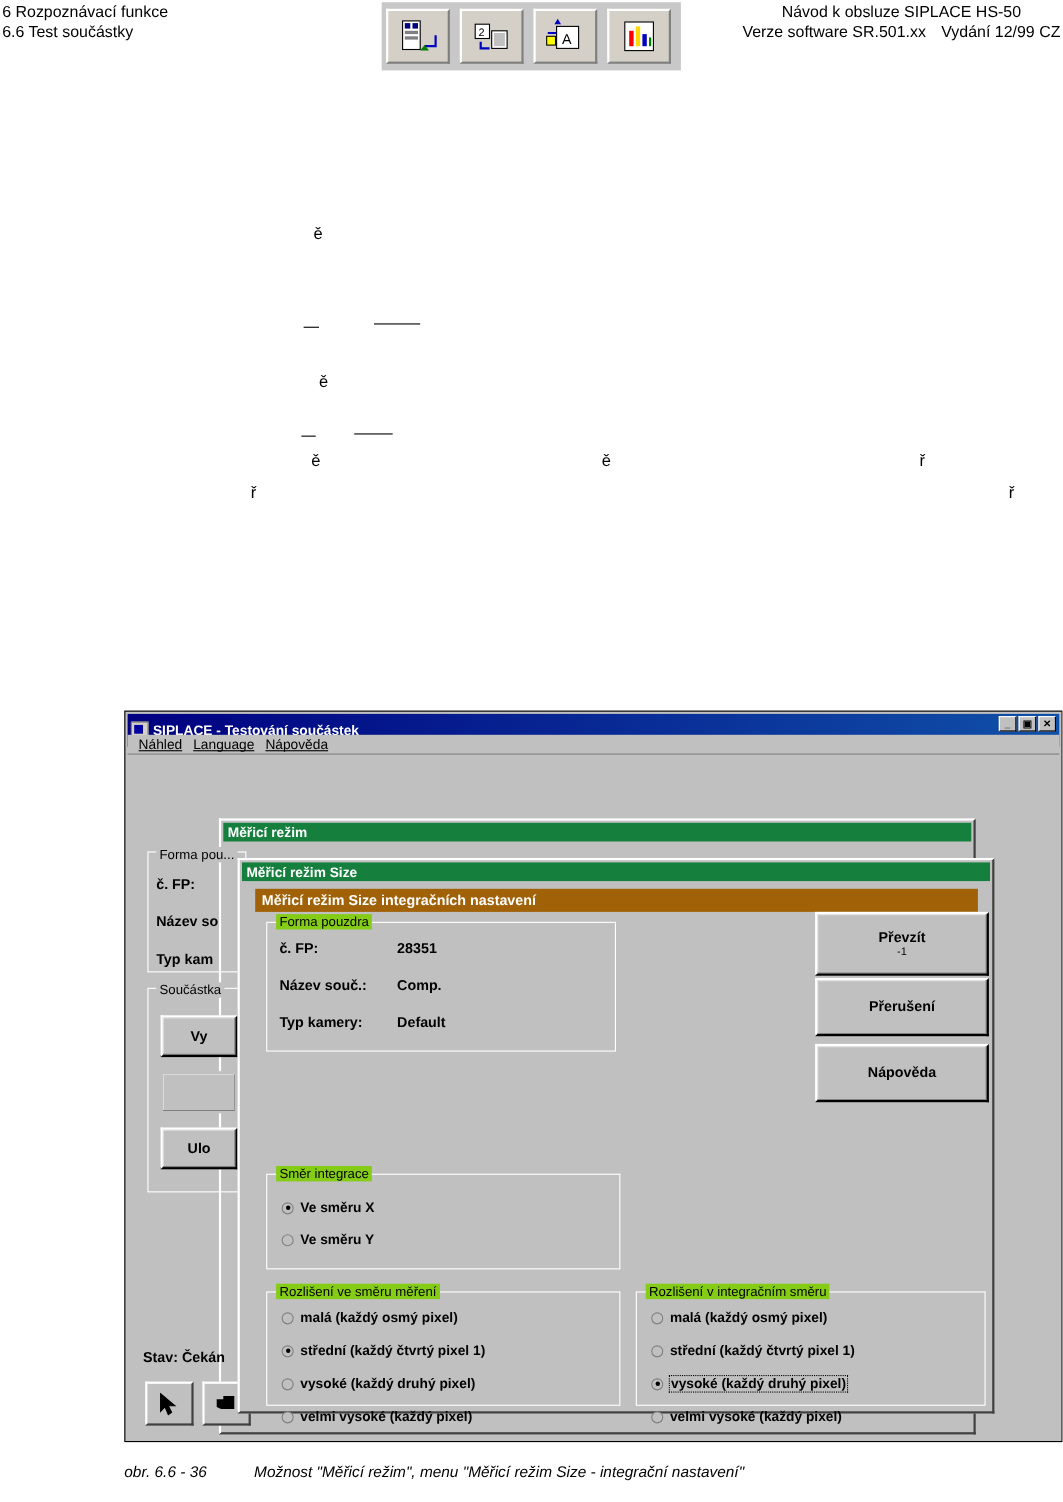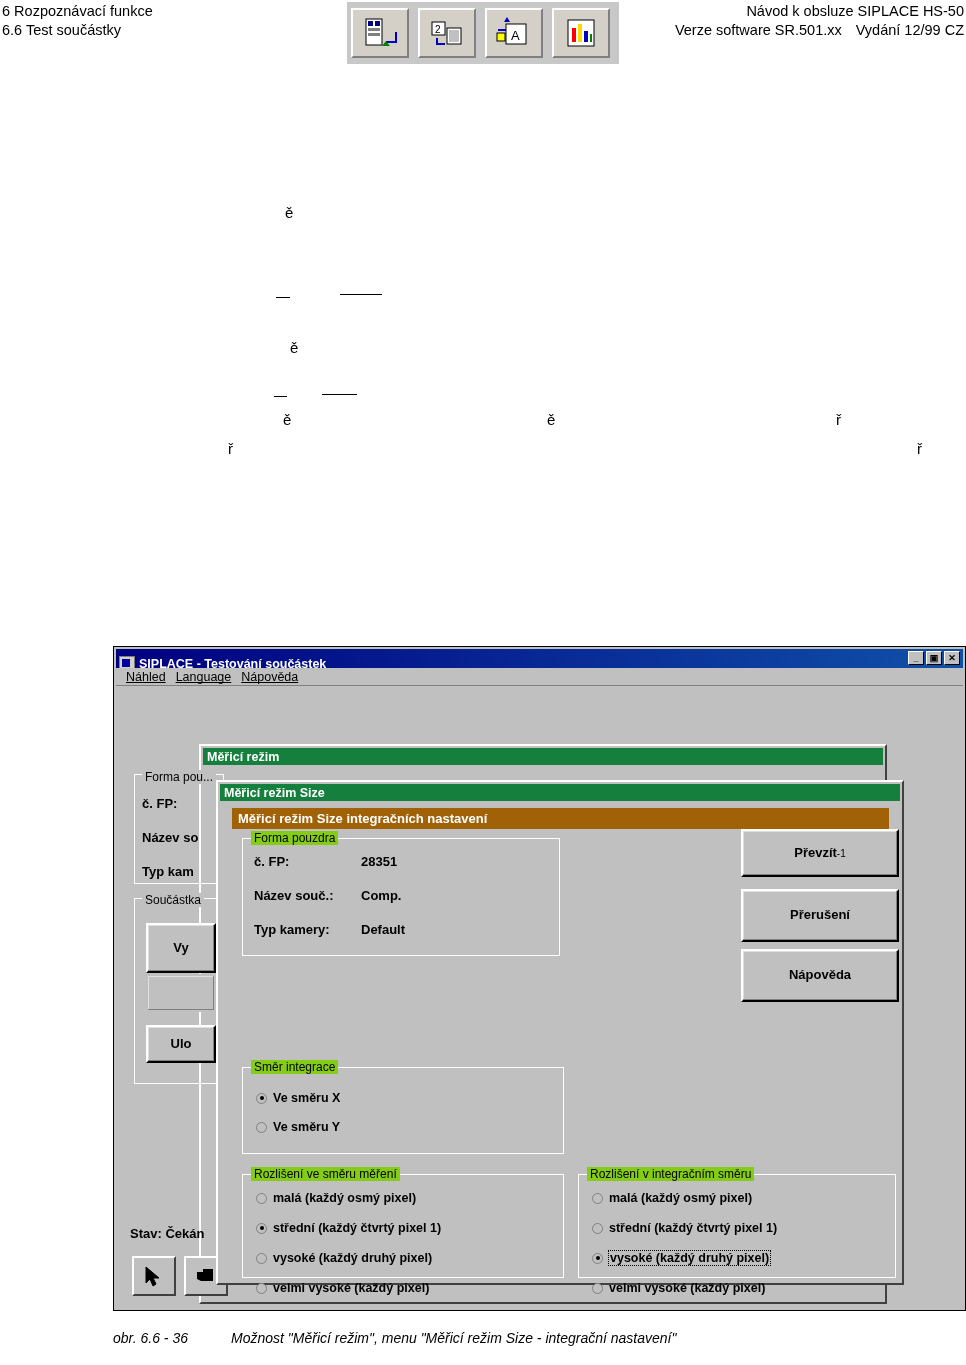--- a/index.html
+++ b/index.html
@@ -27,21 +27,21 @@
     position: absolute;
     left: 2px; top: 2px;
     font-size: 14.5px;
     line-height: 19px;
   }
   .hdr-right {
     position: absolute;
     right: 2px; top: 2px;
     font-size: 14.5px;
     line-height: 19px;
-    text-align: right;
+    text-align: center;
   }
   .hdr-right .line2 span.gap { display:inline-block; width: 14px; }
 
   .icon-strip {
     position: absolute;
     left: 347px; top: 2px;
     width: 272px;
     height: 62px;
     background: #c8c8c8;
     display: flex;
@@ -381,21 +381,21 @@
 
     <div class="bg-box" style="left:18px; top:88px; width:90px; height:110px;"></div>
     <div class="bg-label" style="left:26px; top:84px; background:#c0c0c0; padding:0 3px; font-weight:normal; font-size:12px;">Forma pou...</div>
     <div class="bg-label" style="left:26px; top:110px; width:80px;">č. FP:</div>
     <div class="bg-label" style="left:26px; top:144px; width:80px;">Název so</div>
     <div class="bg-label" style="left:26px; top:178px; width:80px;">Typ kam</div>
 
     <div class="bg-box" style="left:18px; top:212px; width:90px; height:186px;"></div>
     <div class="bg-label" style="left:26px; top:207px; background:#c0c0c0; padding:0 3px; font-weight:normal; font-size:12px;">Součástka</div>
 
-    <div class="btn3d" style="left:30px; top:237px; width:70px; height:50px;">Vy</div>
+    <div class="btn3d" style="left:30px; top:237px; width:70px; height:38px;">Vy</div>
     <div class="btn3d" style="left:30px; top:288px; width:70px; height:38px; border-color:#c0c0c0;"></div>
     <div class="btn3d" style="left:30px; top:339px; width:70px; height:38px;">Ulo</div>
 
     <div class="bg-label" style="left:14px; top:540px;">Stav: Čekán</div>
 
     <div class="tool-btn" style="left:16px; top:570px; width:44px; height:40px;">
       <svg width="22" height="24" viewBox="0 0 22 24" style="position:absolute;left:10px;top:8px;">
         <path d="M2 1 L2 17 L6 13 L9 20 L12 18 L9 12 L15 12 Z" fill="#000" stroke="#000"></path>
       </svg>
     </div>
@@ -412,21 +412,21 @@
       <div class="group" style="left:24px; top:56px; width:318px; height:118px;">
         <span class="legend">Forma pouzdra</span>
       </div>
       <div class="fieldrow" style="left:36px; top:72px;">č. FP:</div>
       <div class="fieldrow" style="left:143px; top:72px;">28351</div>
       <div class="fieldrow" style="left:36px; top:106px;">Název souč.:</div>
       <div class="fieldrow" style="left:143px; top:106px;">Comp.</div>
       <div class="fieldrow" style="left:36px; top:140px;">Typ kamery:</div>
       <div class="fieldrow" style="left:143px; top:140px;">Default</div>
 
-      <div class="btn3d" style="left:523px; top:47px; width:158px; height:48px; ">
+      <div class="btn3d" style="left:523px; top:47px; width:158px; height:58px; flex-direction:column;">
         <span>Převzít</span>
         <span style="font-size:10px; font-weight:normal;">-1</span>
       </div>
       <div class="btn3d" style="left:523px; top:107px; width:158px; height:53px;">Přerušení</div>
       <div class="btn3d" style="left:523px; top:167px; width:158px; height:53px;">Nápověda</div>
 
       <div class="group" style="left:24px; top:285px; width:322px; height:87px;">
         <span class="legend">Směr integrace</span>
       </div>
       <div class="radio on" style="left:38px; top:309px;">

